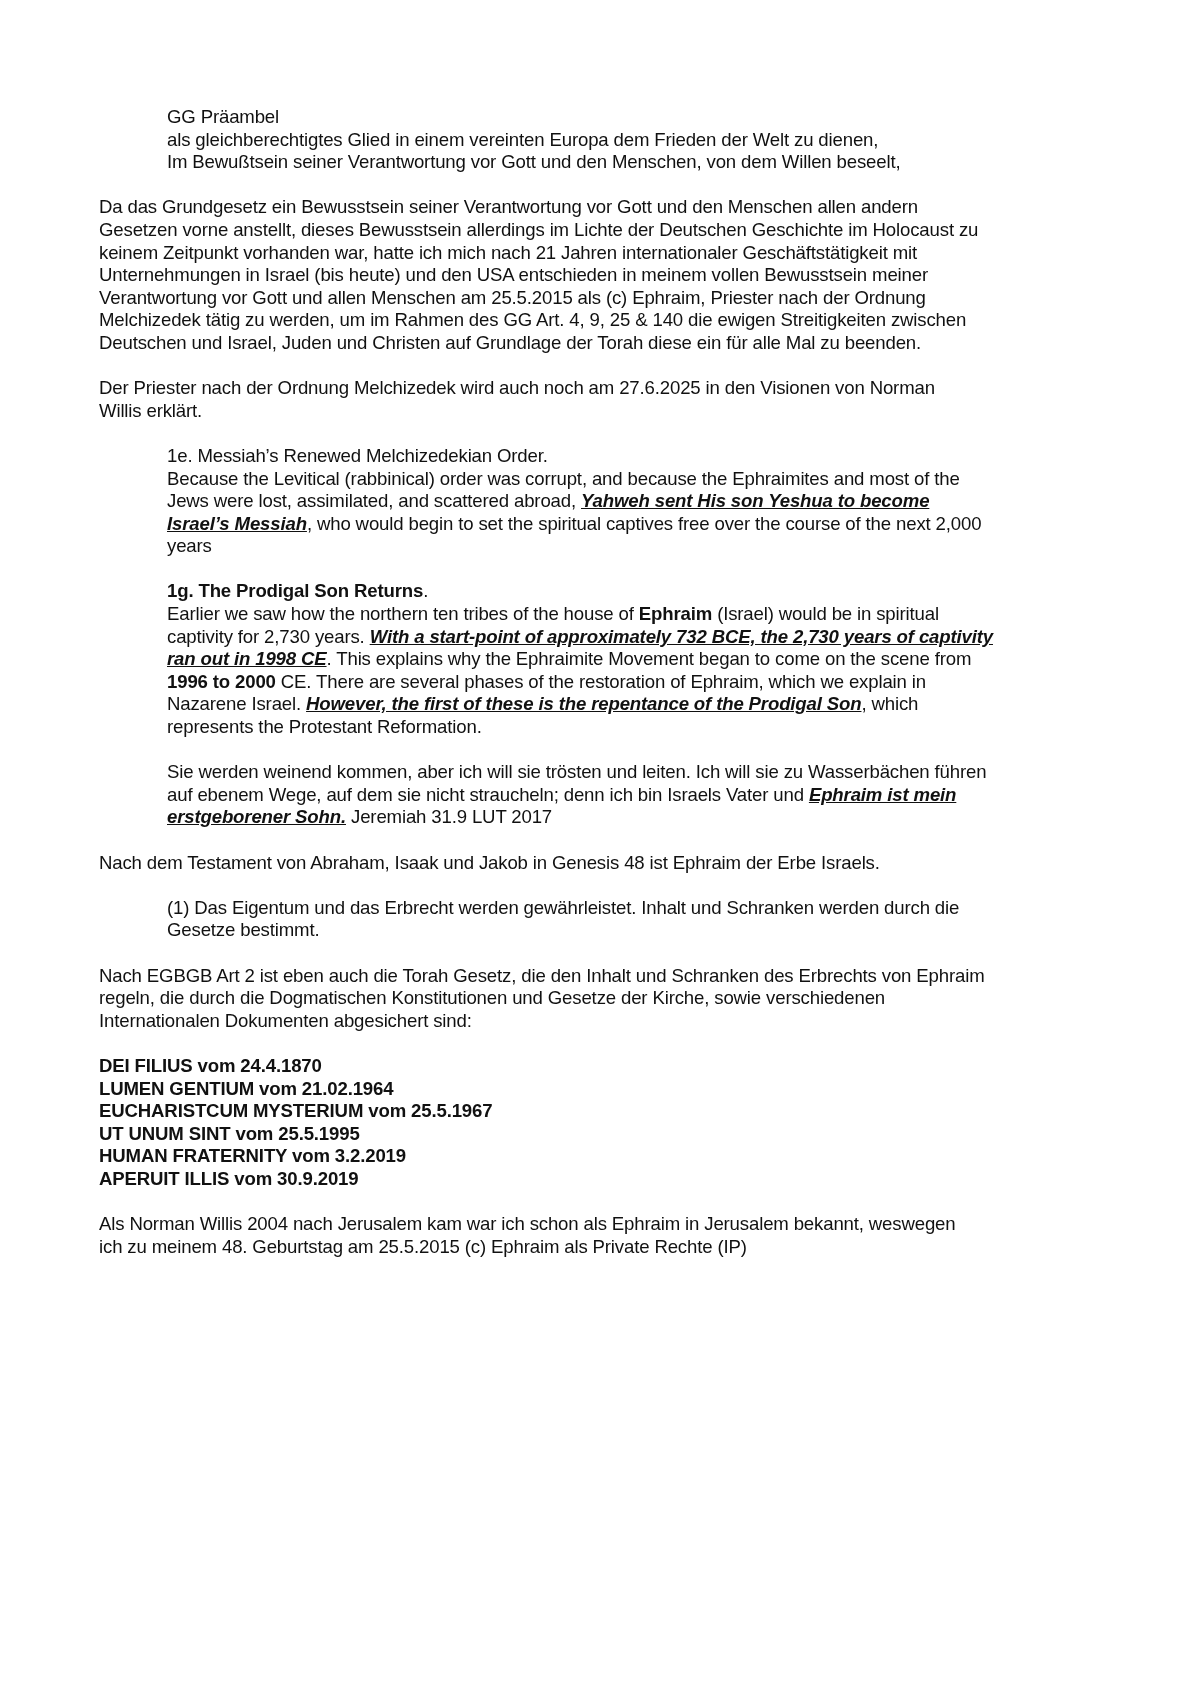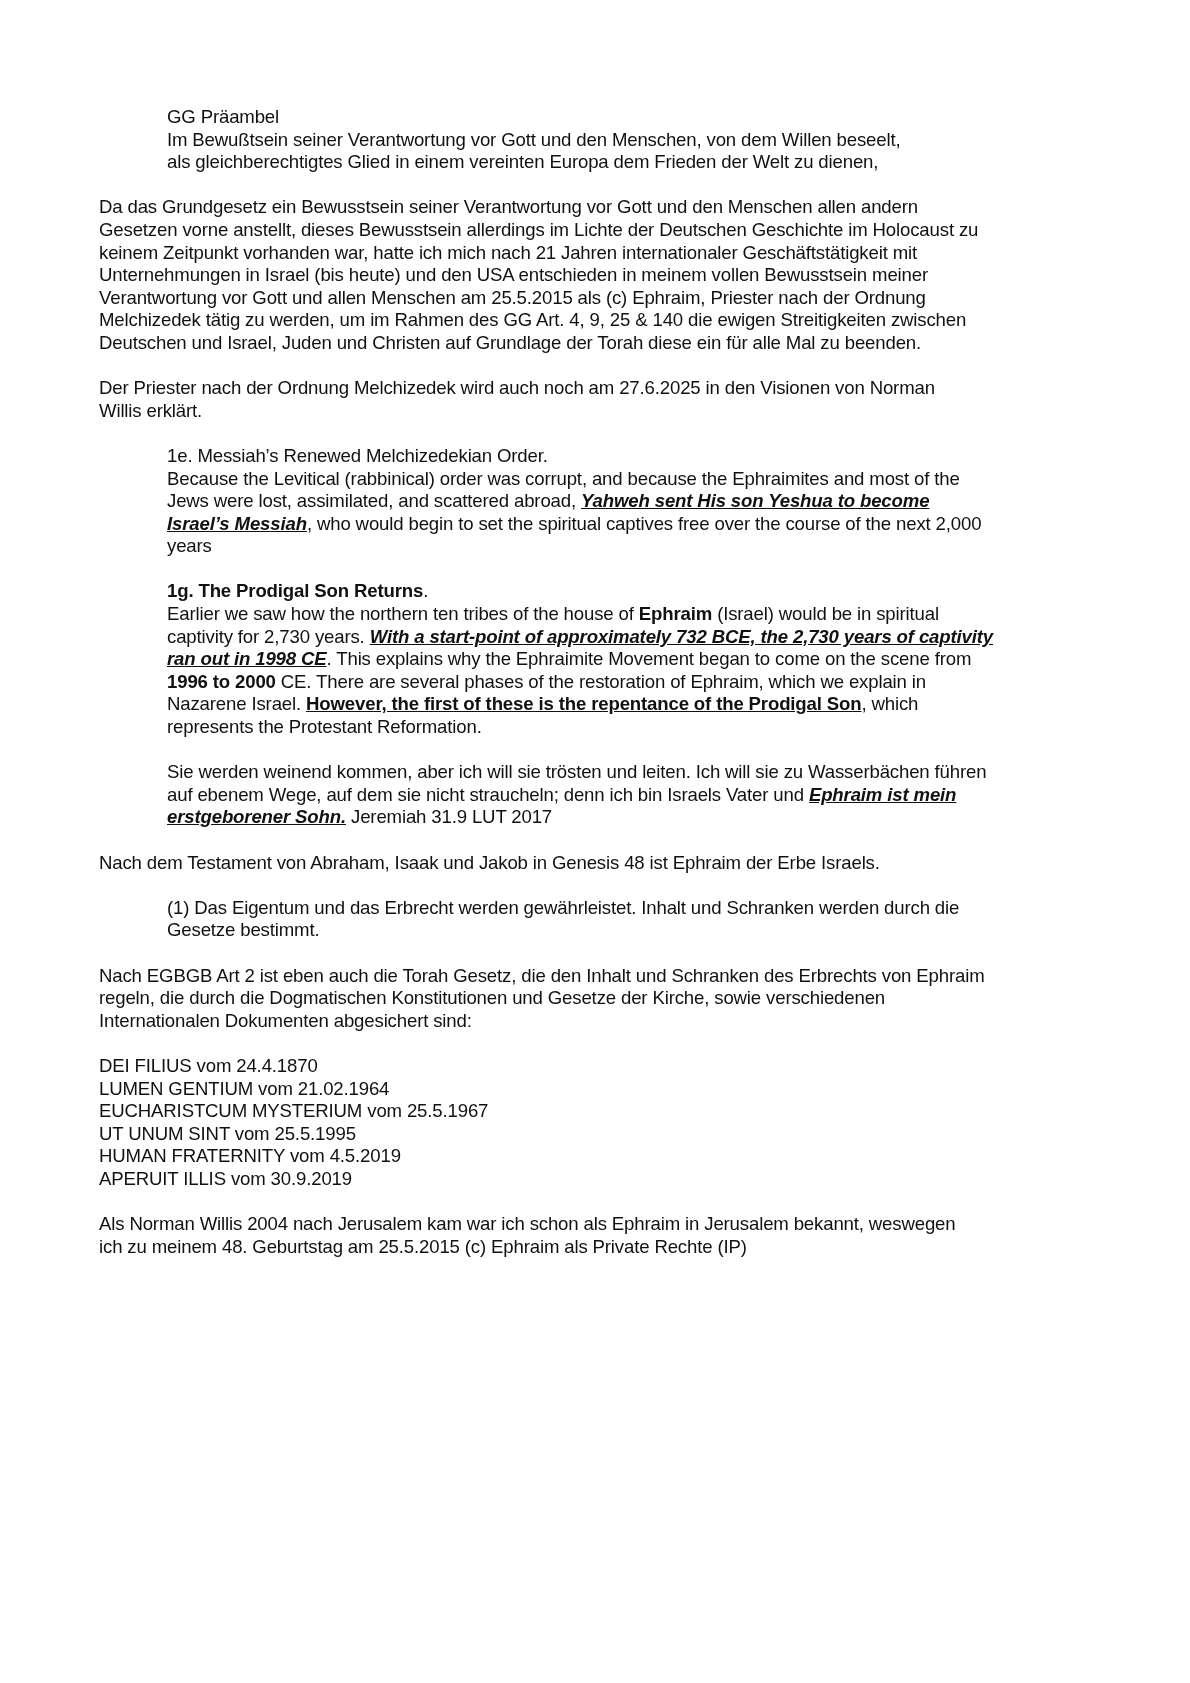--- a/index.html
+++ b/index.html
@@ -17,33 +17,33 @@
     top: 106px;
     width: 1000px;
     font-size: 18.6px;
     line-height: 22.6px;
     letter-spacing: -0.15px;
   }
   .block { margin: 0 0 22.6px 0; }
   .indent { padding-left: 68px; }
   p { margin: 0; }
   .bold { font-weight: bold; }
-  .bu { font-weight: bold; text-decoration: underline; }
+  .bu { font-weight: bold; text-decoration: underline; font-style: italic; }
   .biu { font-weight: bold; font-style: italic; text-decoration: underline; }
-  .list-line { display: block; }
+  .list-line { display: block; font-weight: bold; }
 </style>
 </head>
 <body>
 
 <div class="page">
 
   <div class="block indent">
     <p>GG Präambel</p>
+    <p>als gleichberechtigtes Glied in einem vereinten Europa dem Frieden der Welt zu dienen,</p>
     <p>Im Bewußtsein seiner Verantwortung vor Gott und den Menschen, von dem Willen beseelt,</p>
-    <p>als gleichberechtigtes Glied in einem vereinten Europa dem Frieden der Welt zu dienen,</p>
   </div>
 
   <div class="block">
     <p style="width:880px">Da das Grundgesetz ein Bewusstsein seiner Verantwortung vor Gott und den Menschen allen andern Gesetzen vorne anstellt, dieses Bewusstsein allerdings im Lichte der Deutschen Geschichte im Holocaust zu keinem Zeitpunkt vorhanden war, hatte ich mich nach 21 Jahren internationaler Geschäftstätigkeit mit Unternehmungen in Israel (bis heute) und den USA entschieden in meinem vollen Bewusstsein meiner Verantwortung vor Gott und allen Menschen am 25.5.2015 als (c) Ephraim, Priester nach der Ordnung Melchizedek tätig zu werden, um im Rahmen des GG Art. 4, 9, 25 &amp; 140 die ewigen Streitigkeiten zwischen Deutschen und Israel, Juden und Christen auf Grundlage der Torah diese ein für alle Mal zu beenden.</p>
   </div>
 
   <div class="block">
     <p style="width:880px">Der Priester nach der Ordnung Melchizedek wird auch noch am 27.6.2025 in den Visionen von Norman Willis erklärt.</p>
   </div>
 
@@ -73,21 +73,21 @@
 
   <div class="block">
     <p style="width:890px">Nach EGBGB Art 2 ist eben auch die Torah Gesetz, die den Inhalt und Schranken des Erbrechts von Ephraim regeln, die durch die Dogmatischen Konstitutionen und Gesetze der Kirche, sowie verschiedenen Internationalen Dokumenten abgesichert sind:</p>
   </div>
 
   <div class="block">
     <span class="list-line">DEI FILIUS vom 24.4.1870</span>
     <span class="list-line">LUMEN GENTIUM vom 21.02.1964</span>
     <span class="list-line">EUCHARISTCUM MYSTERIUM vom 25.5.1967</span>
     <span class="list-line">UT UNUM SINT vom 25.5.1995</span>
-    <span class="list-line">HUMAN FRATERNITY vom 4.5.2019</span>
+    <span class="list-line">HUMAN FRATERNITY vom 3.2.2019</span>
     <span class="list-line">APERUIT ILLIS vom 30.9.2019</span>
   </div>
 
   <div class="block">
     <p style="width:880px">Als Norman Willis 2004 nach Jerusalem kam war ich schon als Ephraim in Jerusalem bekannt, weswegen ich zu meinem 48. Geburtstag am 25.5.2015 (c) Ephraim als Private Rechte (IP)</p>
   </div>
 
 </div>
 
 </body></html>

